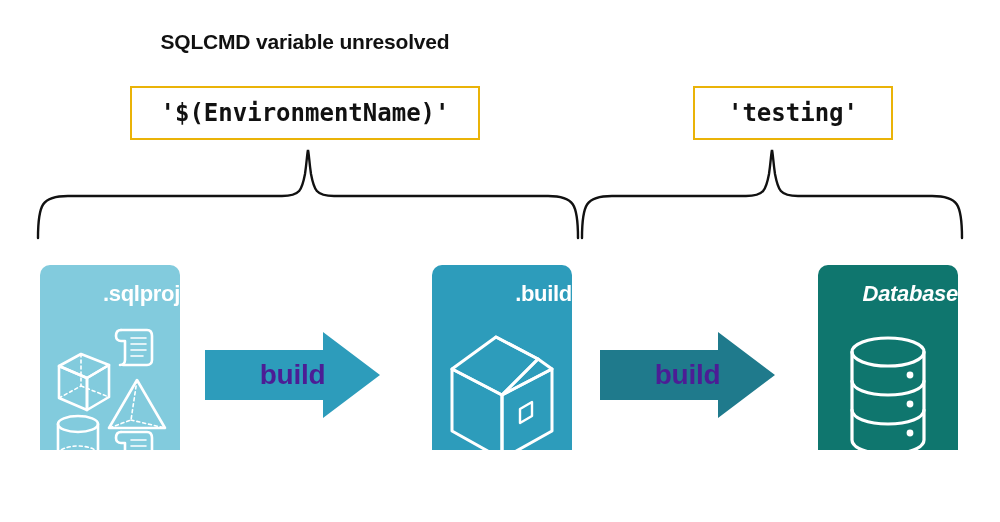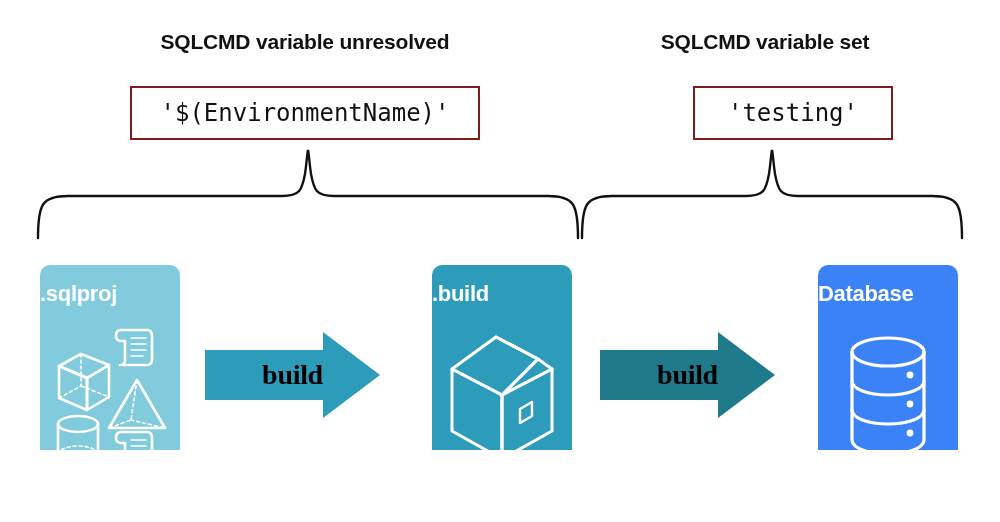--- a/index.html
+++ b/index.html
@@ -30,29 +30,30 @@
     text-align: center;
     white-space: nowrap;
   }
   #title-left  { left: 60px;  top: 30px; width: 490px; }
   #title-right { left: 600px; top: 30px; width: 330px; }
 
   
   .value-box {
     position: absolute;
     box-sizing: border-box;
-    border: 2px solid #7f1d1d;
+    border: 2px solid #eab308;
     background: #ffffff;
     display: flex;
     align-items: center;
     justify-content: center;
     font-family: "DejaVu Sans Mono", "Liberation Mono", monospace;
     font-size: 24px;
     color: #111111;
     letter-spacing: 0px;
+    font-weight: bold;
   }
   #box-left  { left: 130px; top: 86px; width: 350px; height: 54px; }
   #box-right { left: 665px; top: 86px; width: 200px; height: 54px; margin-left: 28px; }
 
   
   .brace {
     position: absolute;
     top: 148px;
   }
   #brace-left  { left: 34px;  }
@@ -60,72 +61,71 @@
 
   
   .card {
     position: absolute;
     top: 265px;
     width: 140px;
     height: 225px;
     border-radius: 10px;
     display: flex;
     flex-direction: column;
-    align-items: flex-start;
+    align-items: flex-end;
   }
   .card-label {
     margin-top: 16px;
     font-family: "Liberation Sans", sans-serif;
     font-weight: bold;
     font-size: 22px;
     color: #ffffff;
     letter-spacing: -0.3px;
     white-space: nowrap;
   }
   .card-art {
     flex: 1;
     display: flex;
     align-items: center;
     justify-content: center;
     width: 100%;
   }
   #card-sqlproj  { left: 40px;  background: #82CBDD; }
   #card-dacpac   { left: 432px; background: #2D9CBB; }
-  #card-database { left: 818px; background: #3b82f6; }
+  #card-database { left: 818px; background: #0f766e; font-style: italic; }
 
   
   .arrow {
     position: absolute;
     top: 332px;
   }
   .arrow-text {
     position: absolute;
-    font-family: Liberation Serif, serif;
+    font-family: Liberation Sans, sans-serif;
     font-weight: bold;
     font-size: 28px;
-    color: #000000;
+    color: #4c1d95;
     letter-spacing: -0.3px;
     white-space: nowrap;
     pointer-events: none;
   }
   #arrow-build  { left: 205px; }
   #arrow-deploy { left: 600px; }
   #arrow-build-text  { left: 205px; top: 332px; width: 175px; height: 86px;
                        display: flex; align-items: center; justify-content: center; }
   #arrow-deploy-text { left: 600px; top: 332px; width: 175px; height: 86px;
                        display: flex; align-items: center; justify-content: center; }
 </style>
 </head>
 <body>
 
 <div id="canvas">
 
   <div id="title-left" class="section-title">SQLCMD variable unresolved</div>
 
-  <div id="title-right" class="section-title">SQLCMD variable set</div>
 
   <div id="box-left" class="value-box">'$(EnvironmentName)'</div>
 
   <div id="box-right" class="value-box">'testing'</div>
 
   <svg id="brace-left" class="brace" width="548" height="92" viewBox="0 0 548 92">
     <path d="M 4 90
              C 4 56, 8 48, 34 48
              L 248 48
              C 266 48, 268 42, 271 26

